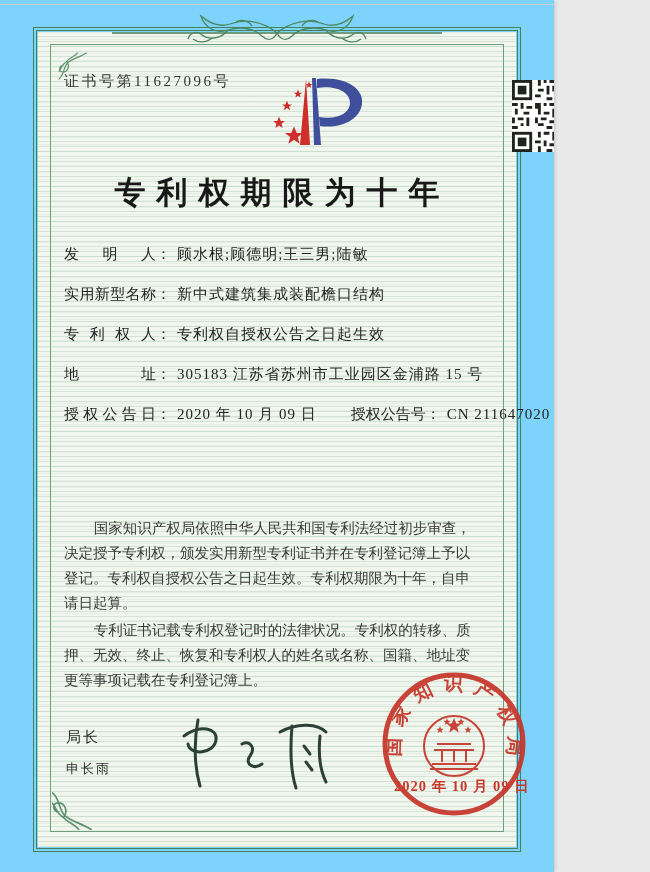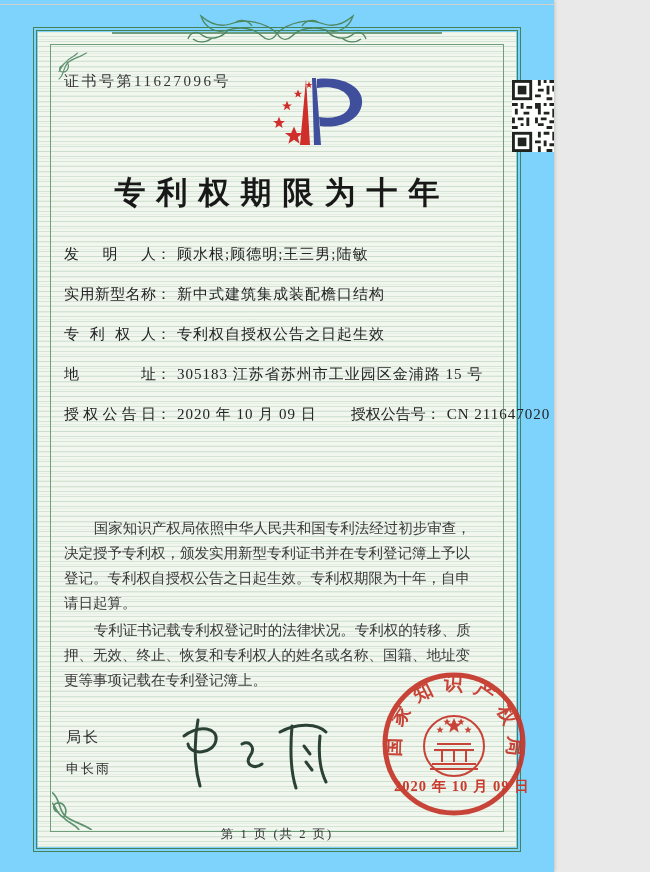--- a/index.html
+++ b/index.html
@@ -193,14 +193,13 @@
         <path d="M63,80 h34"></path>
         <path d="M60,86 h40"></path>
         <path d="M68,86 v12 M80,86 v12 M92,86 v12"></path>
         <path d="M58,100 h44"></path>
         <path d="M56,105 h48"></path>
       </g>
     </g>
   </svg>
   <div class="seal-date">2020 年 10 月 09 日</div>
 
-  <div class="footer">第 1 页 (共 2 页)</div>
 </div>
 
 </body></html>

